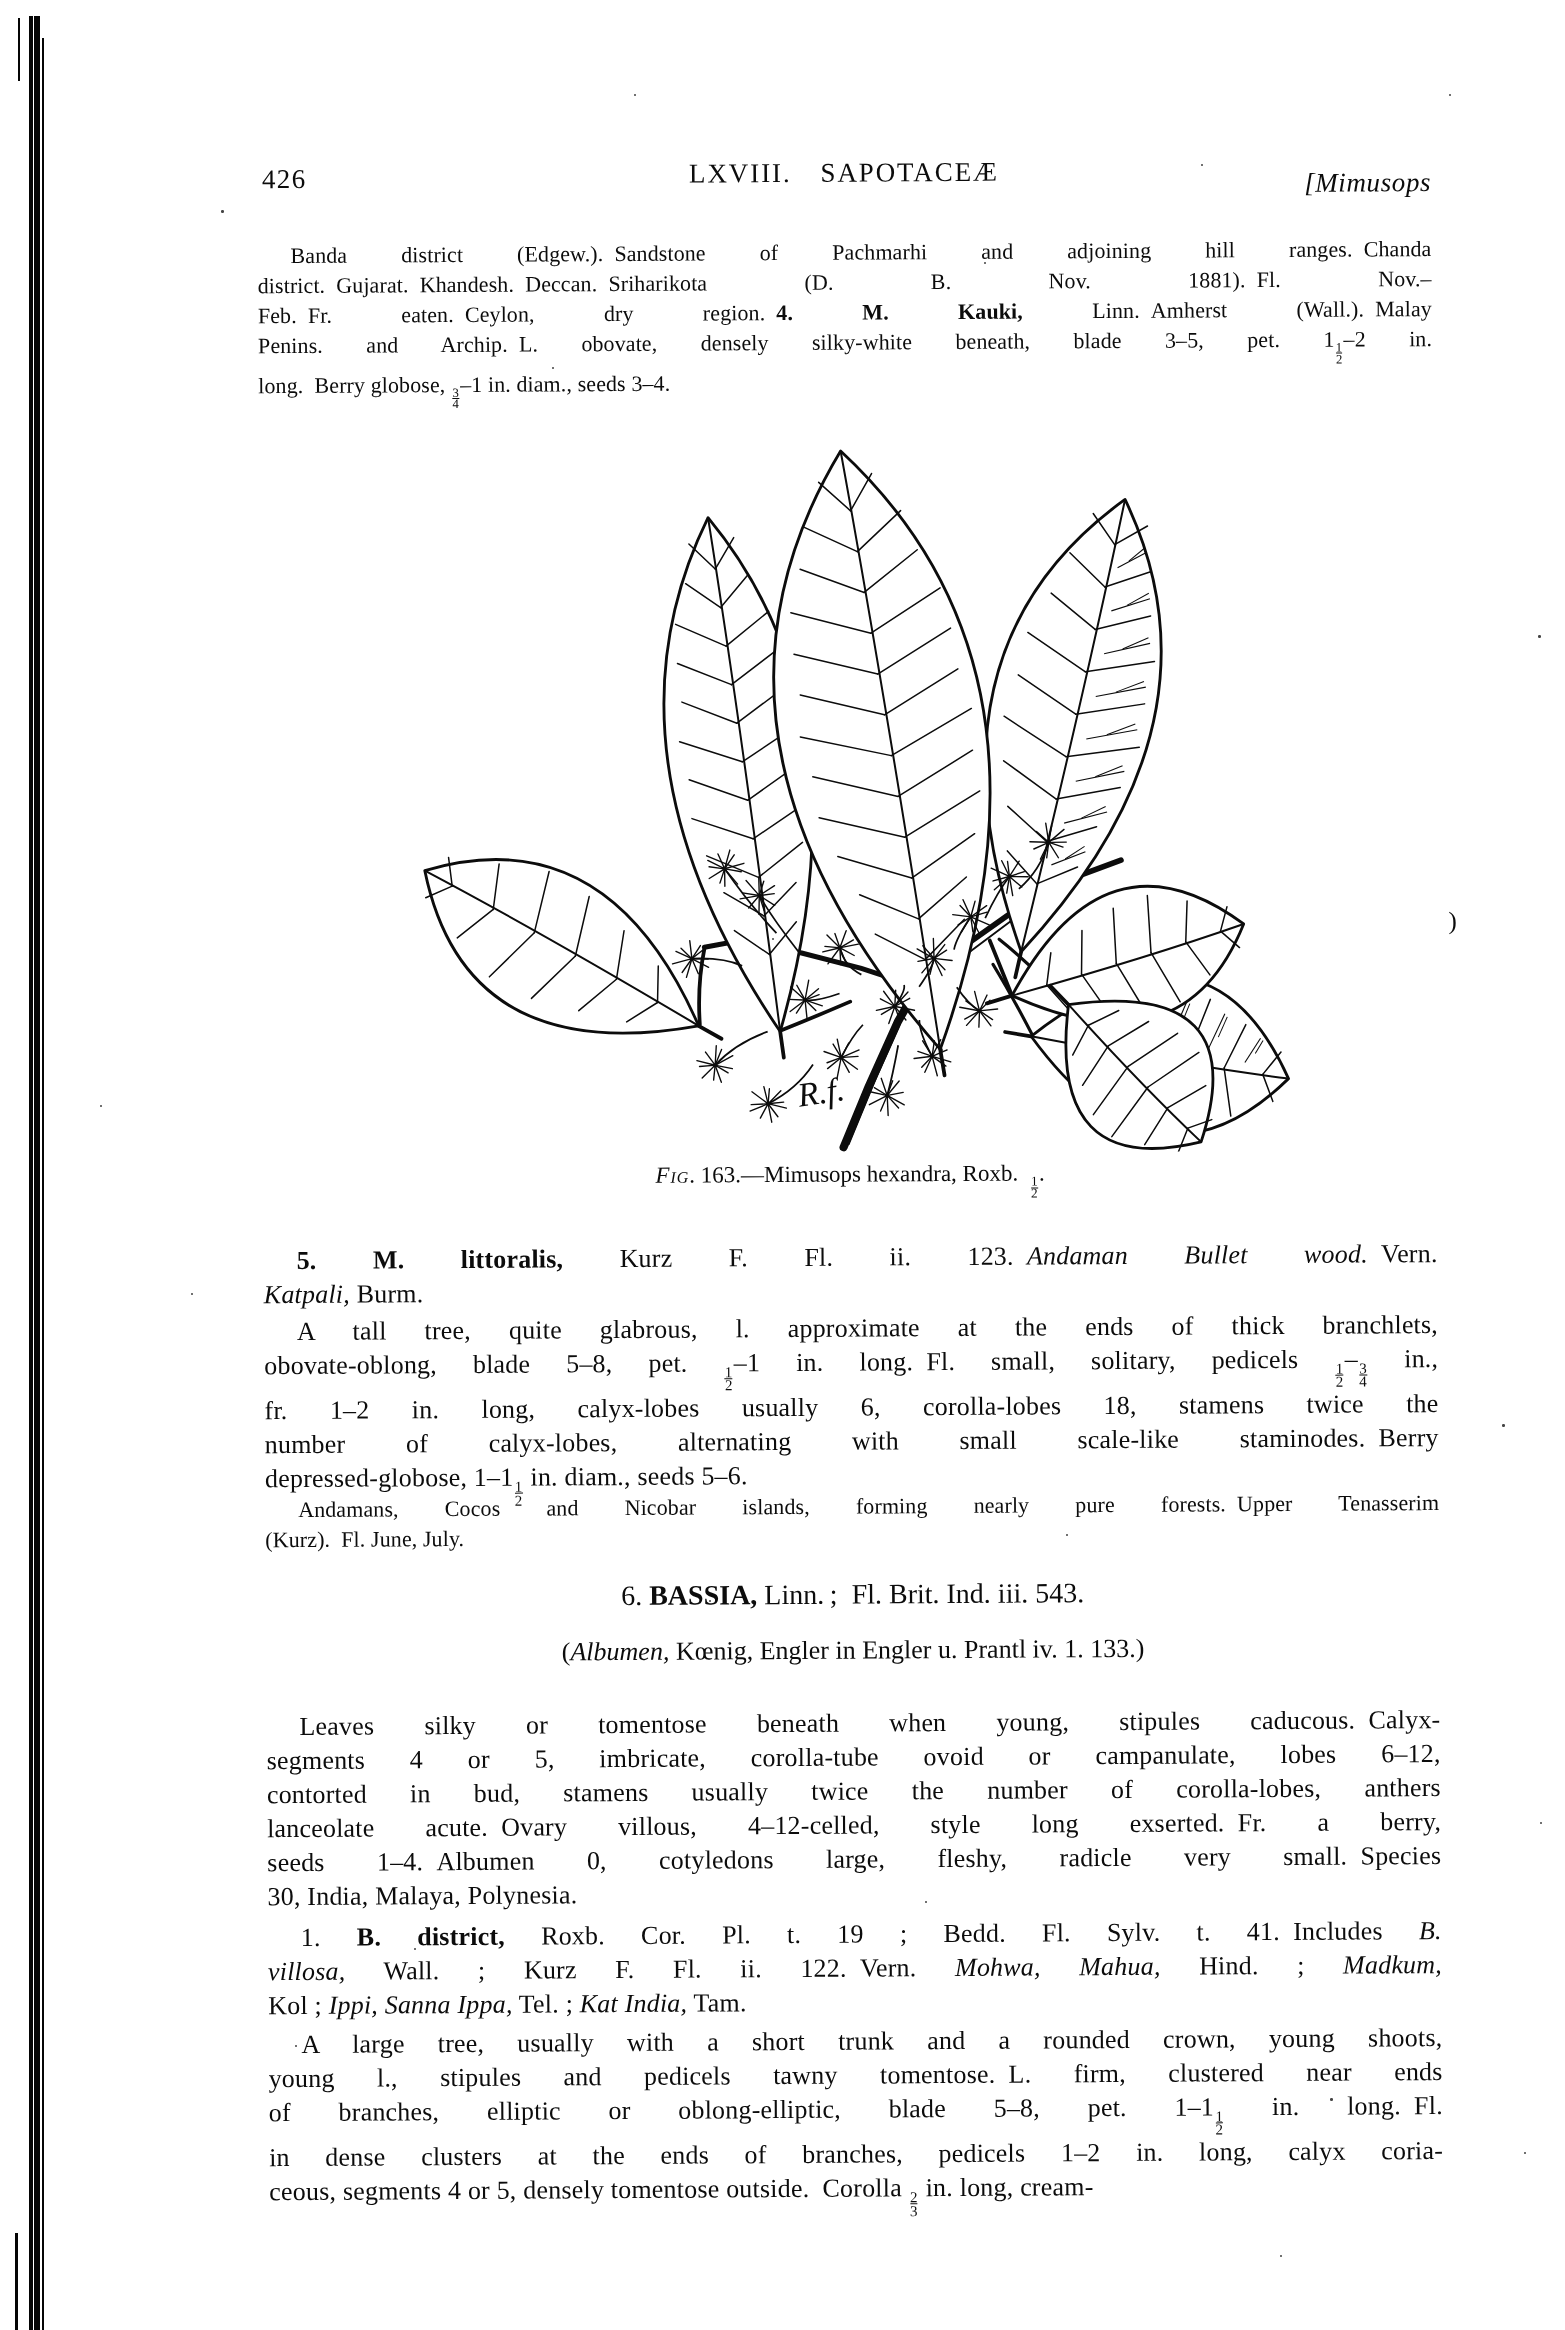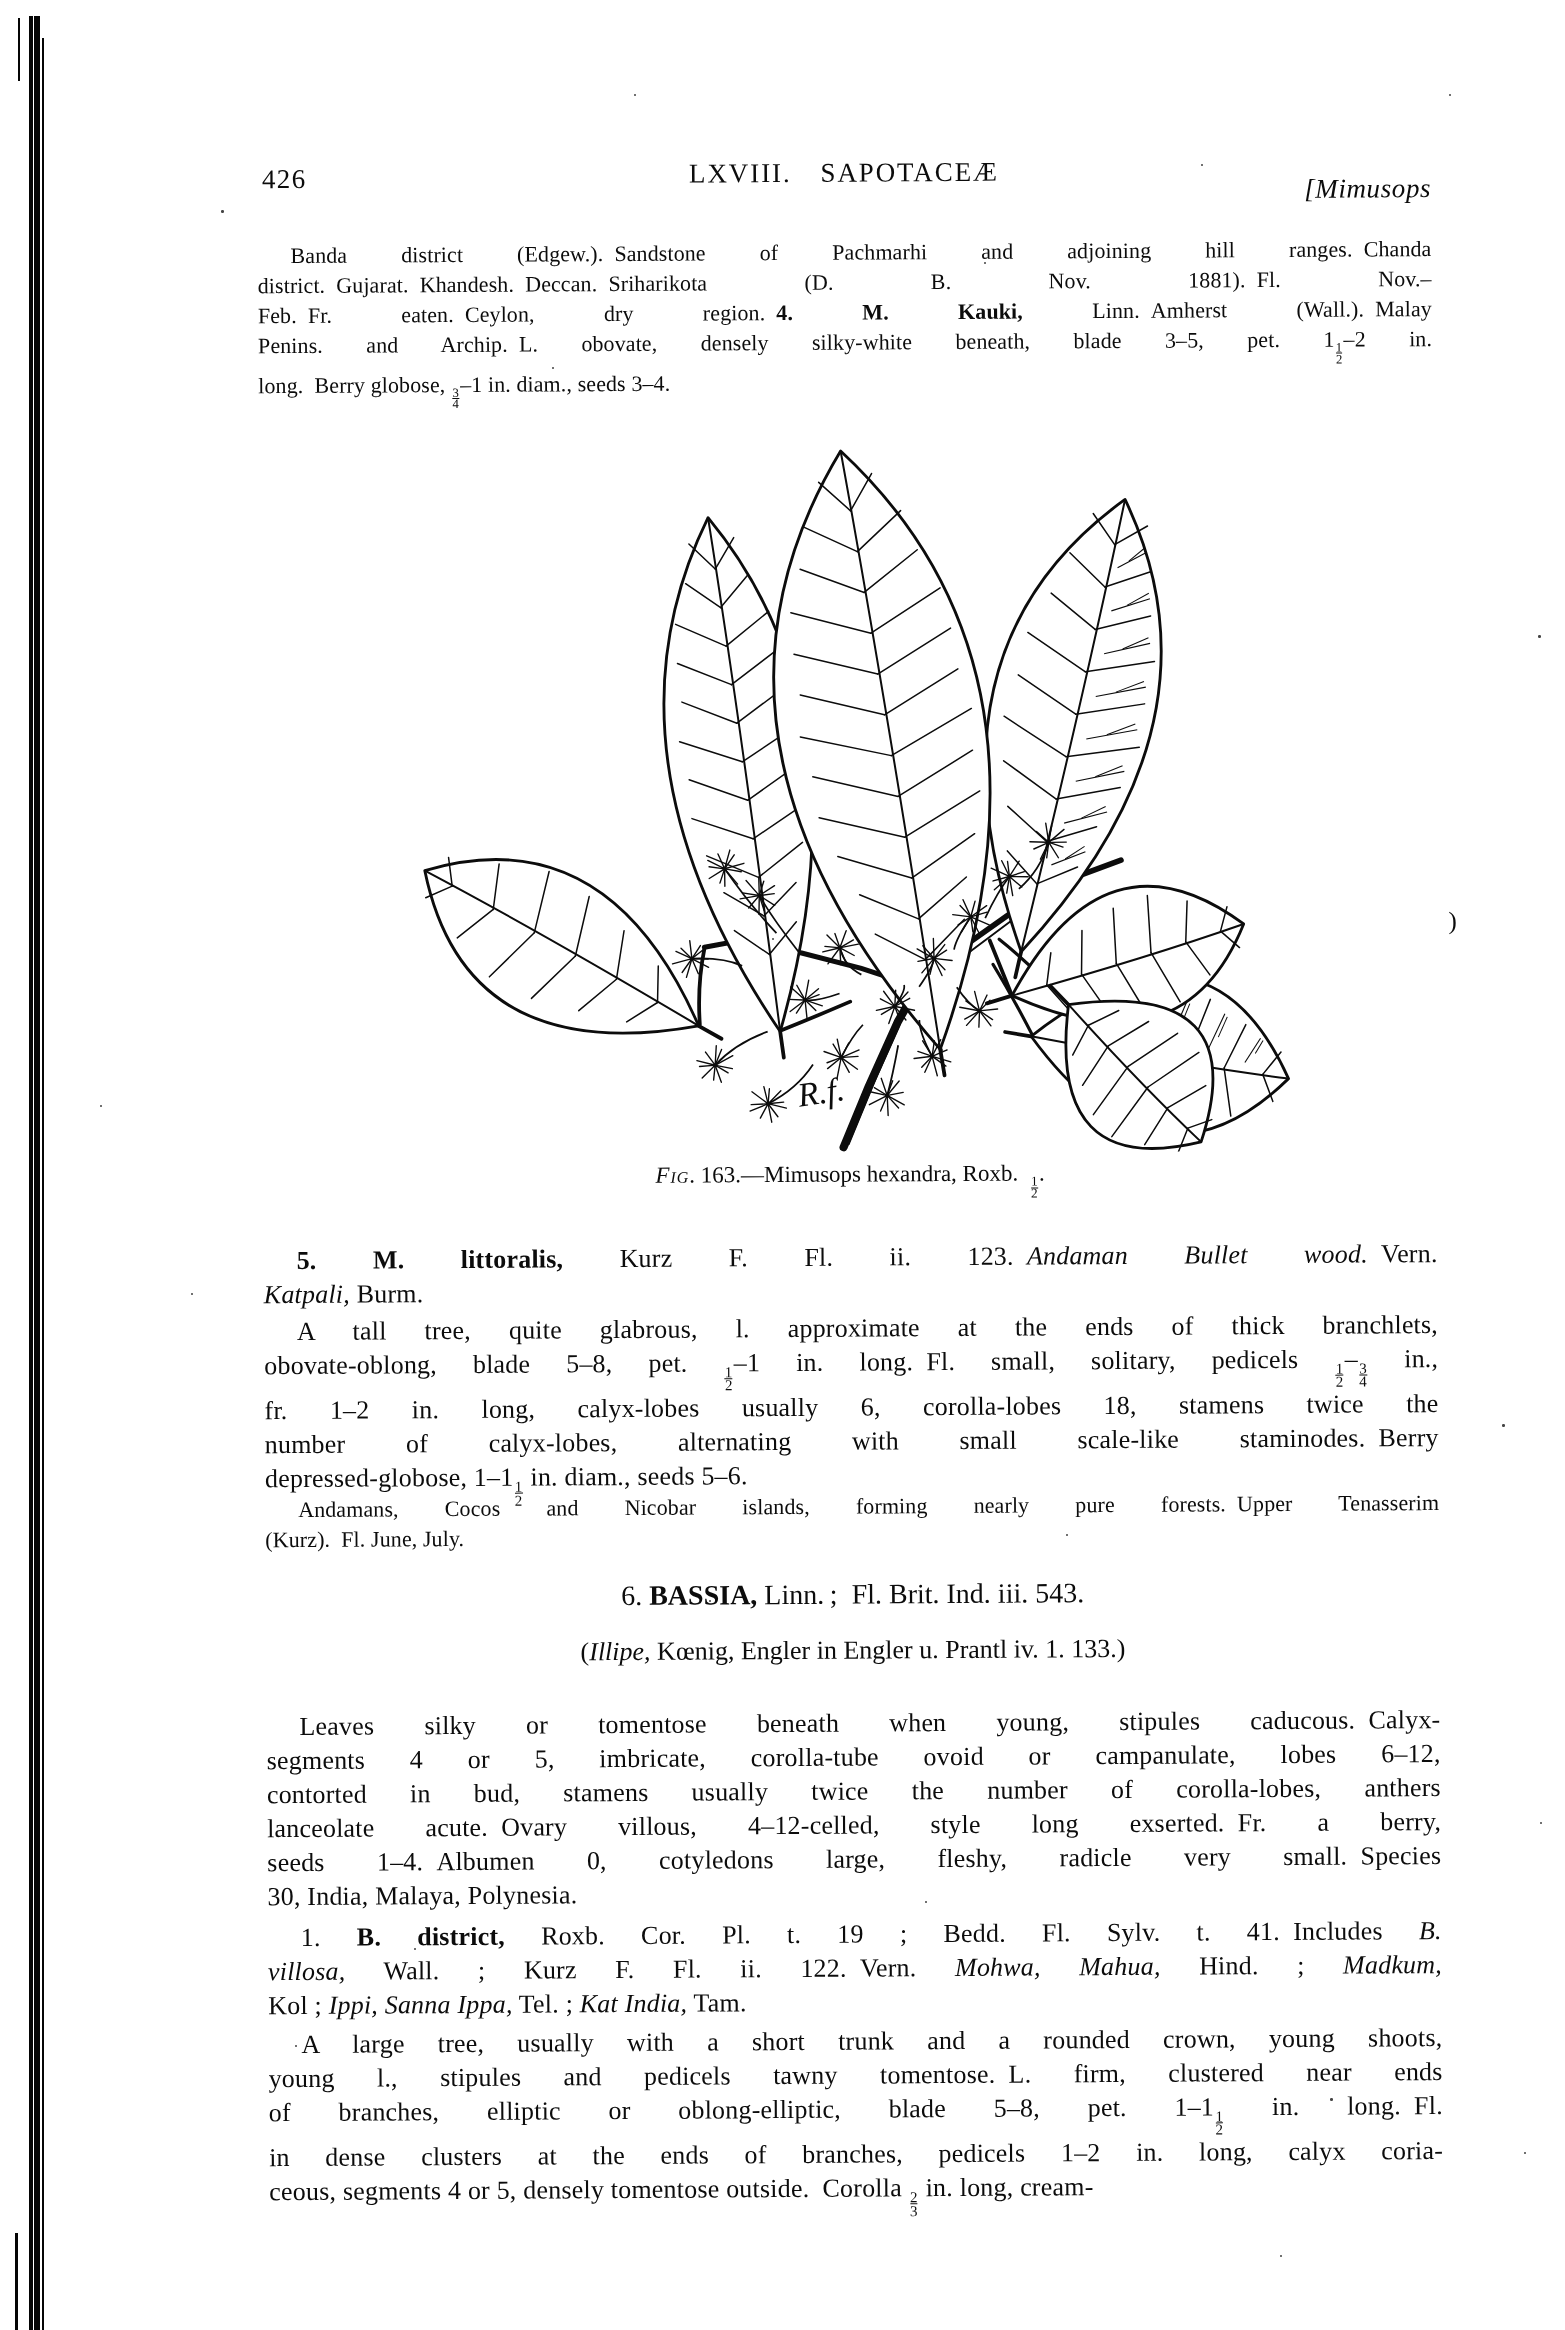--- a/index.html
+++ b/index.html
@@ -15,21 +15,21 @@
   .para .line.indent{text-indent:33px;}
   .center-line{text-align:center;text-align-last:center;}
   .fr{display:inline-flex;flex-direction:column;align-items:center;line-height:0.8;
       font-size:0.58em;vertical-align:-0.38em;margin:0 1.3px;font-weight:normal;}
   .fr span+span{border-top:1.3px solid currentColor;padding-top:0.6px;}
   .smallcaps{font-variant:small-caps;letter-spacing:0.9px;font-style:italic;}
   #header-band{position:absolute;left:263px;top:158px;width:1174px;height:38px;font-size:27px;}
   #page-number{position:absolute;left:5px;top:2.5px;letter-spacing:1.3px;}
   #header-center{position:absolute;left:50%;transform:translateX(-50%);top:0;
                  letter-spacing:1.9px;white-space:nowrap;}
-  #header-right{position:absolute;right:0;top:19px;font-style:italic;letter-spacing:0.6px;text-align:right;}
+  #header-right{position:absolute;right:0;top:13px;font-style:italic;letter-spacing:0.6px;text-align:right;}
   #figure-box{position:absolute;left:367px;top:401px;width:991px;height:753px;}
   #figure-caption{position:absolute;left:263px;top:1162px;width:1174px;
                   font-size:23px;text-align:center;}
   #bassia-heading{position:absolute;left:263px;top:1579px;width:1174px;font-size:28px;}
   #bassia-subheading{position:absolute;left:263px;top:1636px;width:1174px;font-size:26px;}
   #stray-paren{position:absolute;left:1450px;top:911px;font-size:25px;}
   .binding{position:absolute;background:#050505;}
   .speck{position:absolute;background:#151515;border-radius:50%;opacity:0.8;}
 </style>
 </head>
@@ -527,21 +527,21 @@
           </span> in. diam., seeds 5–6.</div>
       </div>
 
     <div class="para t-small" id="p-litt-loc" style="top:1492px;">
         <div class="line indent">Andamans, Cocos and Nicobar islands, forming nearly pure forests. Upper Tenasserim</div>
         <div class="line last">(Kurz). Fl. June, July.</div>
       </div>
 
     <div id="bassia-heading" class="center-line">6. <b>BASSIA,</b> Linn. ; Fl. Brit. Ind. iii. 543.</div>
 
-    <div id="bassia-subheading" class="center-line">(<i>Illipe,</i> Kœnig, Engler in Engler u. Prantl iv. 1. 133.)</div>
+    <div id="bassia-subheading" class="center-line">(<i>Albumen,</i> Kœnig, Engler in Engler u. Prantl iv. 1. 133.)</div>
 
     <div class="para t-main" id="p-bassia-desc" style="top:1707px;">
         <div class="line indent">Leaves silky or tomentose beneath when young, stipules caducous. Calyx-</div>
         <div class="line">segments 4 or 5, imbricate, corolla-tube ovoid or campanulate, lobes 6–12,</div>
         <div class="line">contorted in bud, stamens usually twice the number of corolla-lobes, anthers</div>
         <div class="line">lanceolate acute. Ovary villous, 4–12-celled, style long exserted. Fr. a berry,</div>
         <div class="line">seeds 1–4. Albumen 0, cotyledons large, fleshy, radicle very small. Species</div>
         <div class="line last">30, India, Malaya, Polynesia.</div>
       </div>
 

